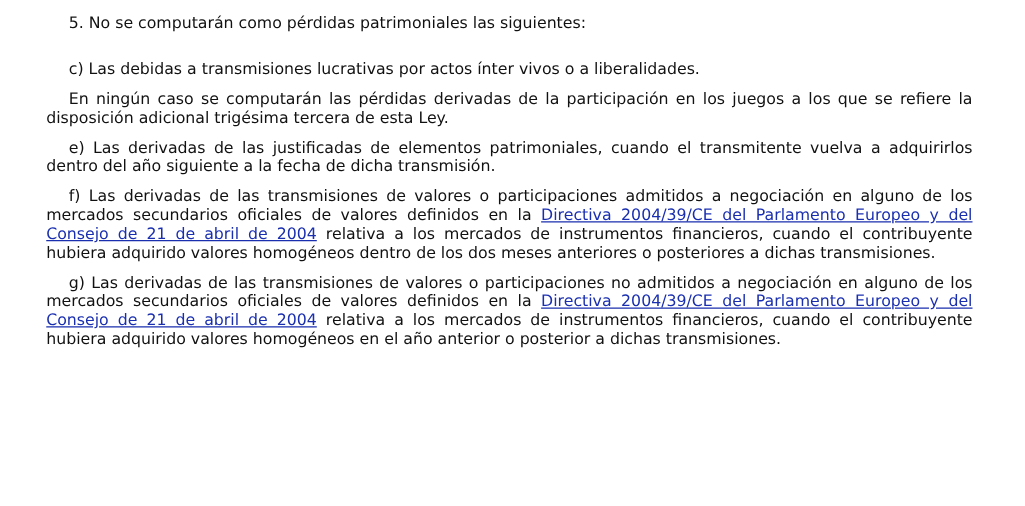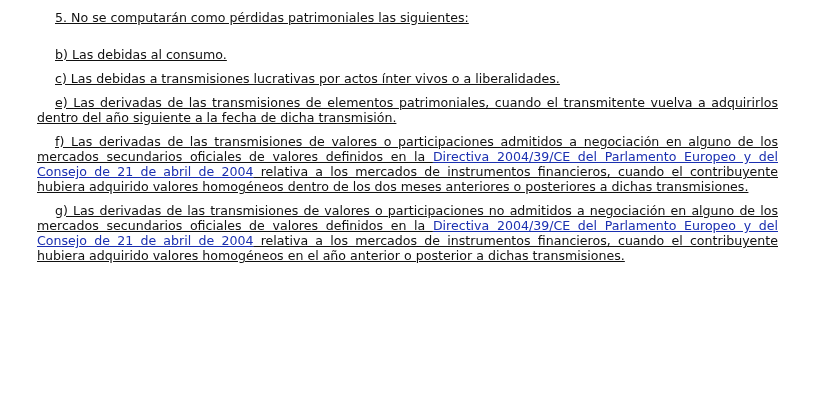--- a/index.html
+++ b/index.html
@@ -8,30 +8,29 @@
     font-family: "DejaVu Sans", sans-serif;
     font-size: 12.6px;
     color: #111111;
   }
   .doc { position: relative; padding: 10px 42px 0 37px; }
   p {
     margin: 0;
     text-align: justify;
     text-indent: 18px;
     line-height: 15px;
-    text-decoration: underline;
   }
   .p-head { margin-bottom: 22px; }
   .p-short { margin-bottom: 9px; }
   .p-mid { margin-bottom: 9px; }
   a { color: #1a2fb0; text-decoration: underline; }
 </style>
 </head>
 <body>
 
 <div class="doc">
   <p class="p-head">5. No se computarán como pérdidas patrimoniales las siguientes:</p>
-  <p class="p-short">b) Las debidas al consumo.</p>
   <p class="p-short">c) Las debidas a transmisiones lucrativas por actos ínter vivos o a liberalidades.</p>
-  <p class="p-mid">e) Las derivadas de las transmisiones de elementos patrimoniales, cuando el transmitente vuelva a adquirirlos dentro del año siguiente a la fecha de dicha transmisión.</p>
+  <p class="p-mid">En ningún caso se computarán las pérdidas derivadas de la participación en los juegos a los que se refiere la disposición adicional trigésima tercera de esta Ley.</p>
+  <p class="p-mid">e) Las derivadas de las justificadas de elementos patrimoniales, cuando el transmitente vuelva a adquirirlos dentro del año siguiente a la fecha de dicha transmisión.</p>
   <p class="p-mid"><span>f) Las derivadas de las transmisiones de valores o participaciones admitidos a negociación en alguno de los mercados secundarios oficiales de valores definidos en la </span><a href="#">Directiva 2004/39/CE del Parlamento Europeo y del Consejo de 21 de abril de 2004</a><span> relativa a los mercados de instrumentos financieros, cuando el contribuyente hubiera adquirido valores homogéneos dentro de los dos meses anteriores o posteriores a dichas transmisiones.</span></p>
   <p class="p-mid"><span>g) Las derivadas de las transmisiones de valores o participaciones no admitidos a negociación en alguno de los mercados secundarios oficiales de valores definidos en la </span><a href="#">Directiva 2004/39/CE del Parlamento Europeo y del Consejo de 21 de abril de 2004</a><span> relativa a los mercados de instrumentos financieros, cuando el contribuyente hubiera adquirido valores homogéneos en el año anterior o posterior a dichas transmisiones.</span></p>
 </div>
 
 </body></html>

